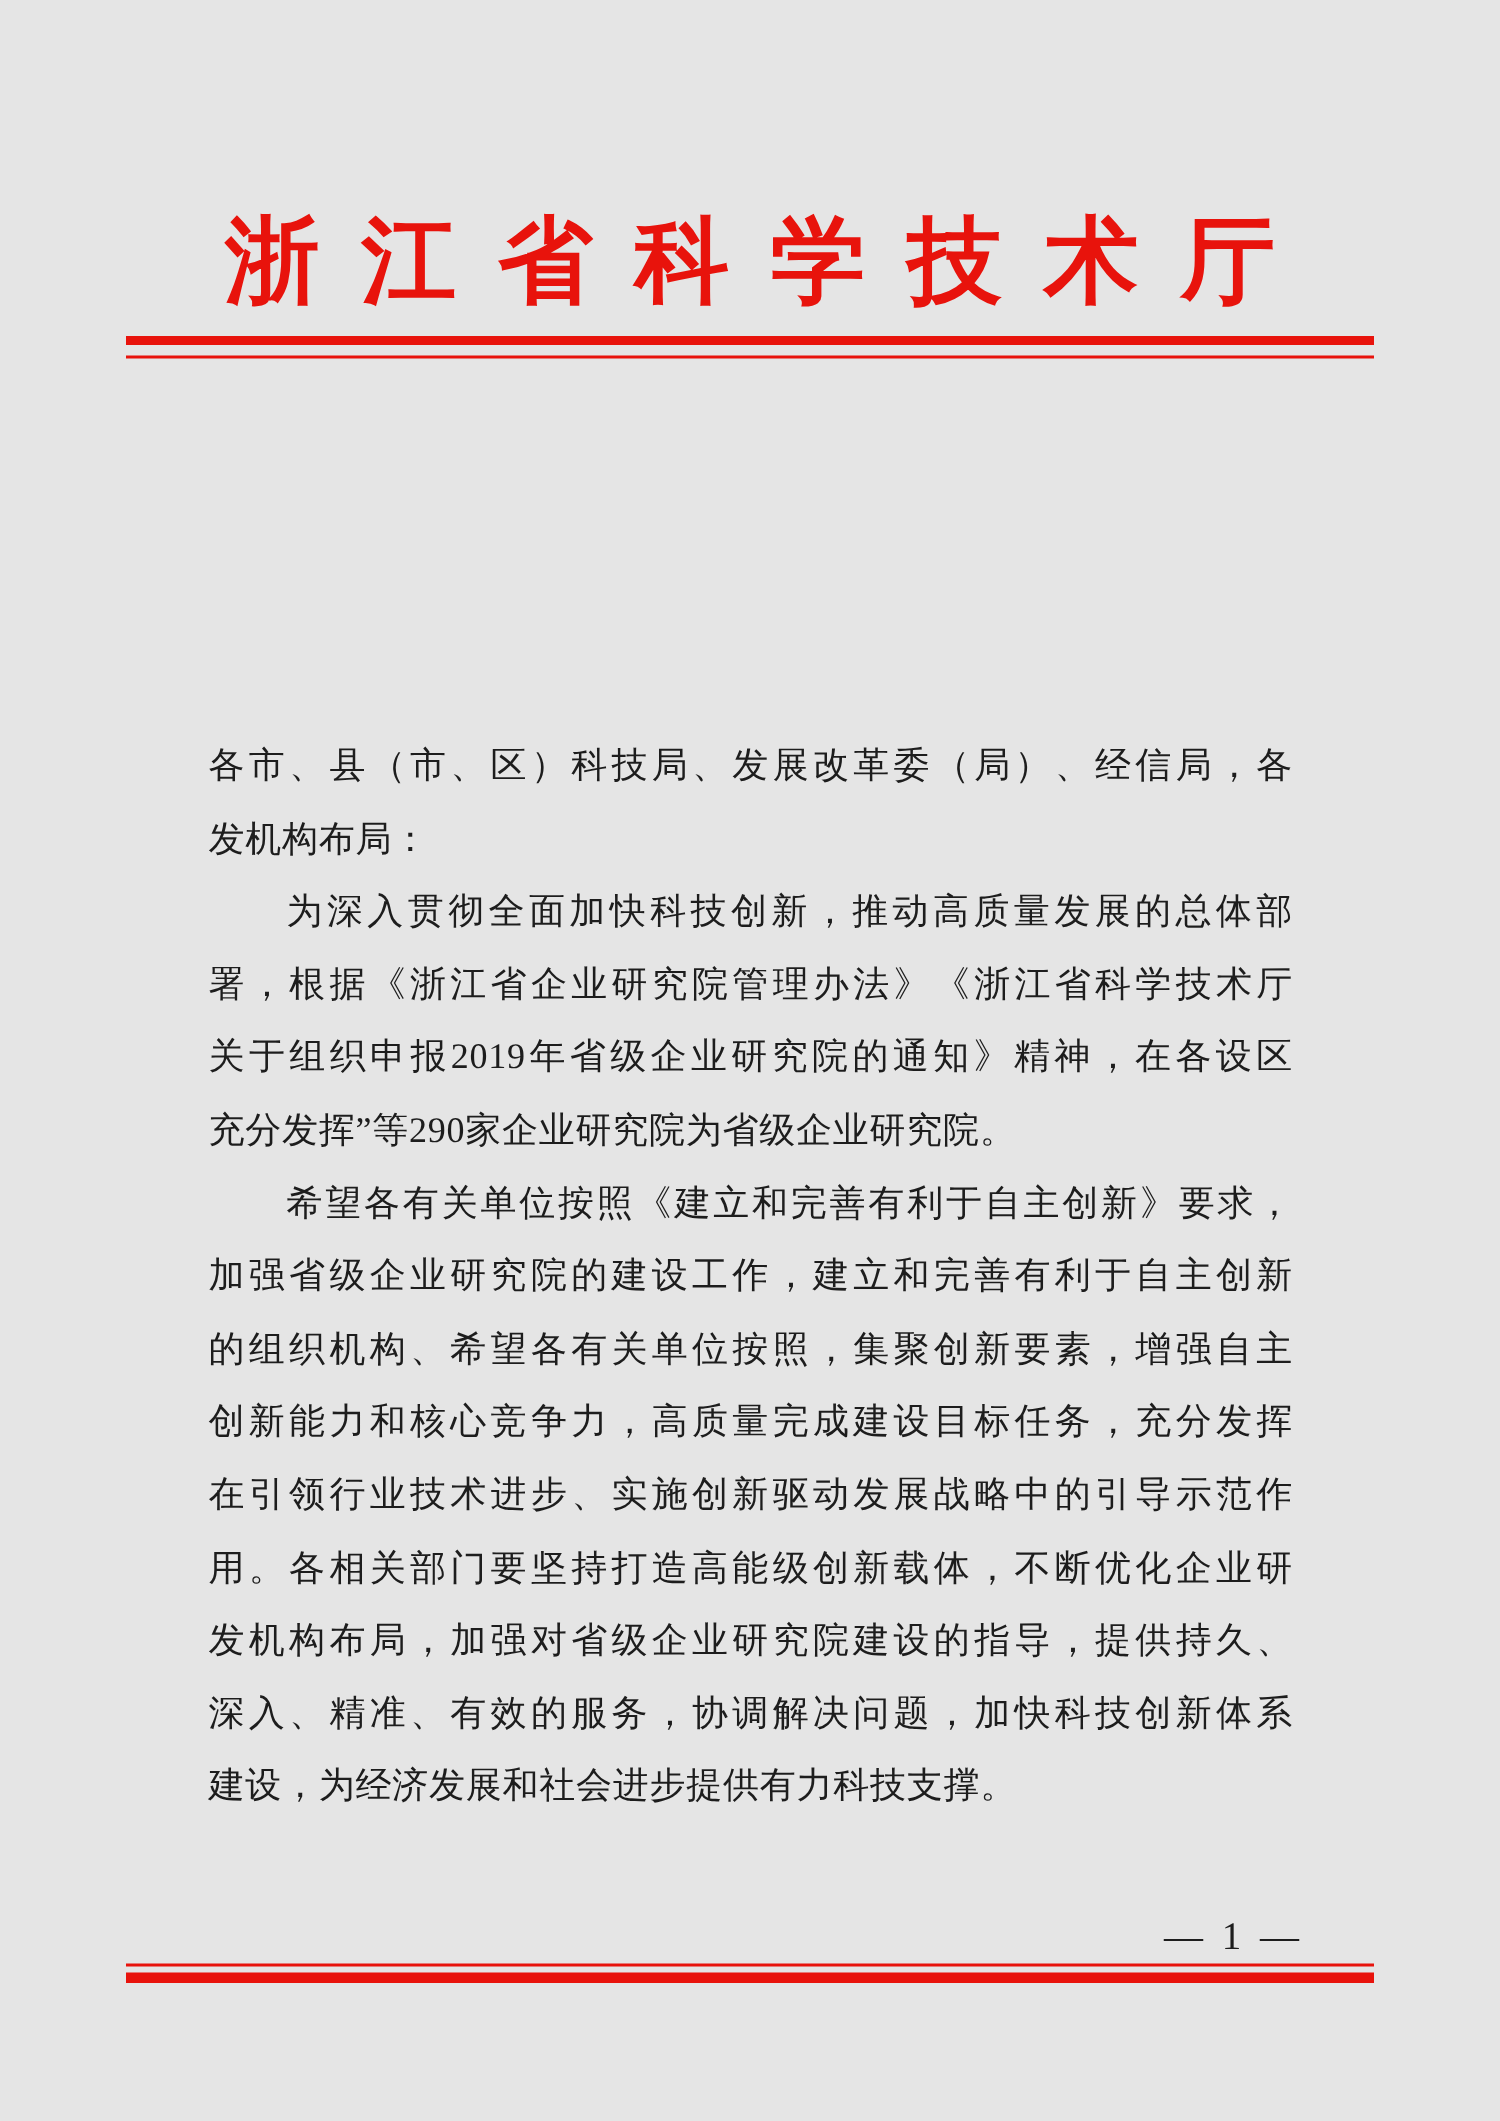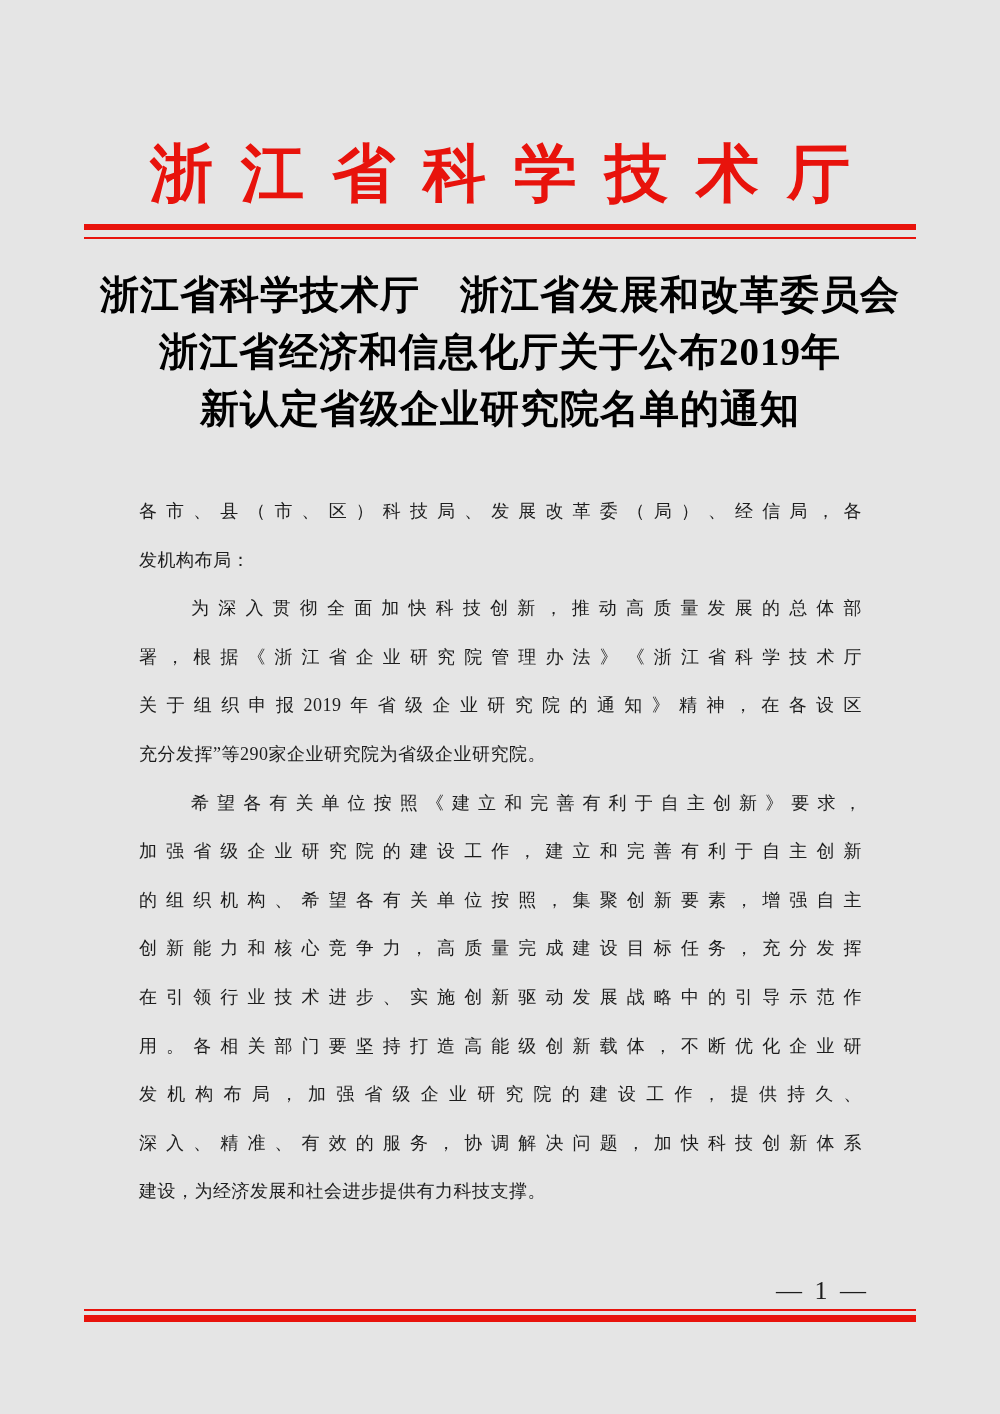--- a/index.html
+++ b/index.html
@@ -57,21 +57,21 @@
   }
   .t-line { display: block; }
 
   
   .body-text {
     position: absolute;
     top: 487px;
     left: 139px;
     width: 723px;
     color: var(--body-text, #1d1d1d);
-    font-size: 18px;
+    font-size: 24px;
     line-height: 48.6px;
     letter-spacing: 0.5px;
   }
   .line {
     text-align: justify;
     text-align-last: justify;
     text-justify: inter-character;
   }
   .line.plain  { text-align-last: left; }
   .line.indent { text-indent: 52px; }
@@ -91,40 +91,35 @@
 <body>
 
 <div class="page">
 
   <div class="letterhead">
     <div class="agency">浙江省科学技术厅</div>
     <div class="rule rule-top-thick"></div>
     <div class="rule rule-top-thin"></div>
   </div>
 
-  <h1 class="doc-title">
-    <span class="t-line">浙江省科学技术厅　浙江省发展和改革委员会</span>
-    <span class="t-line">浙江省经济和信息化厅关于公布2019年</span>
-    <span class="t-line">新认定省级企业研究院名单的通知</span>
-  </h1>
 
   <div class="body-text">
       <div class="line">各市、县（市、区）科技局、发展改革委（局）、经信局，各</div>
       <div class="line plain">发机构布局：</div>
       <div class="line indent">为深入贯彻全面加快科技创新，推动高质量发展的总体部</div>
       <div class="line">署，根据《浙江省企业研究院管理办法》《浙江省科学技术厅</div>
       <div class="line">关于组织申报2019年省级企业研究院的通知》精神，在各设区</div>
       <div class="line plain">充分发挥”等290家企业研究院为省级企业研究院。</div>
       <div class="line indent">希望各有关单位按照《建立和完善有利于自主创新》要求，</div>
       <div class="line">加强省级企业研究院的建设工作，建立和完善有利于自主创新</div>
       <div class="line">的组织机构、希望各有关单位按照，集聚创新要素，增强自主</div>
       <div class="line">创新能力和核心竞争力，高质量完成建设目标任务，充分发挥</div>
       <div class="line">在引领行业技术进步、实施创新驱动发展战略中的引导示范作</div>
       <div class="line">用。各相关部门要坚持打造高能级创新载体，不断优化企业研</div>
-      <div class="line">发机构布局，加强省级企业研究院的建设工作，提供持久、</div>
+      <div class="line">发机构布局，加强对省级企业研究院建设的指导，提供持久、</div>
       <div class="line">深入、精准、有效的服务，协调解决问题，加快科技创新体系</div>
       <div class="line plain">建设，为经济发展和社会进步提供有力科技支撑。</div>
     </div>
 
   <div class="page-number">— 1 —</div>
   <div class="rule rule-bottom-thin"></div>
   <div class="rule rule-bottom-thick"></div>
 
 </div>
 

